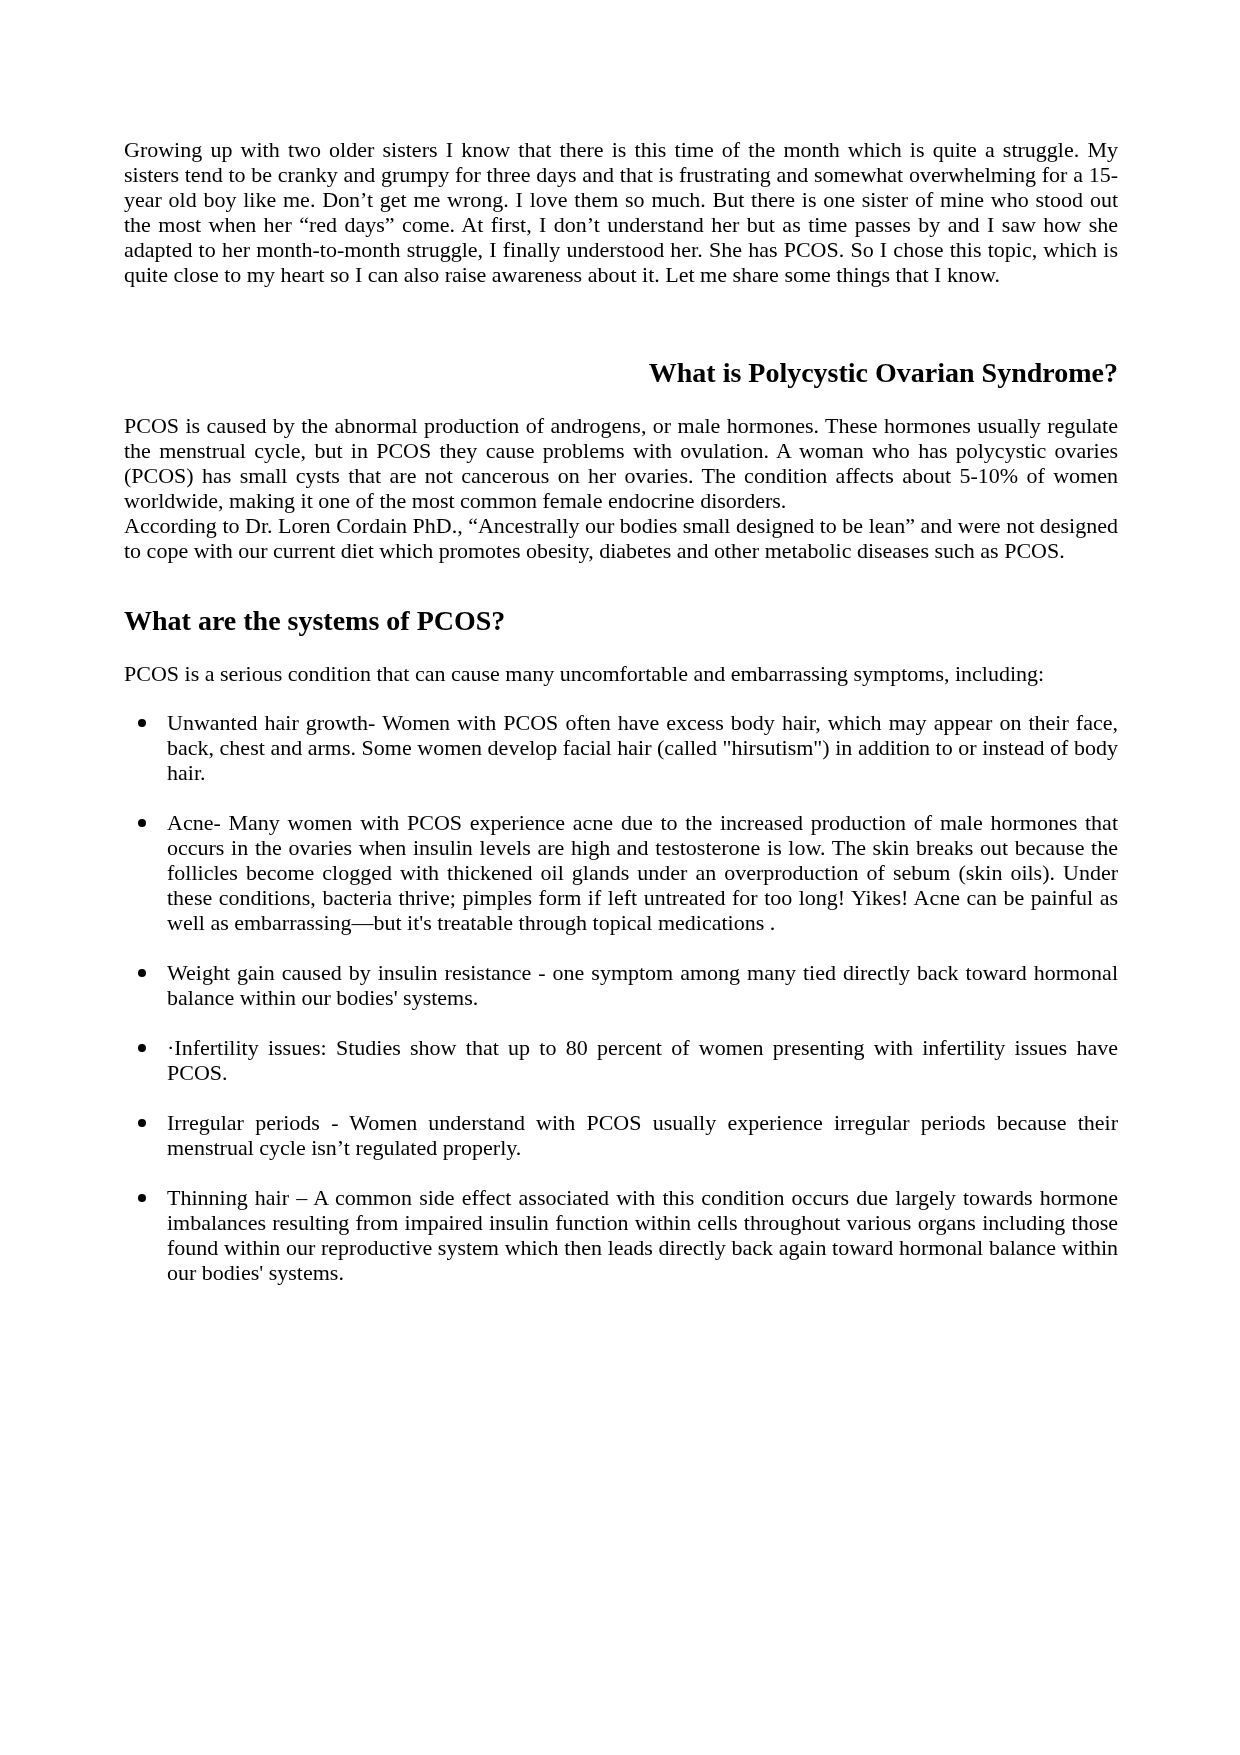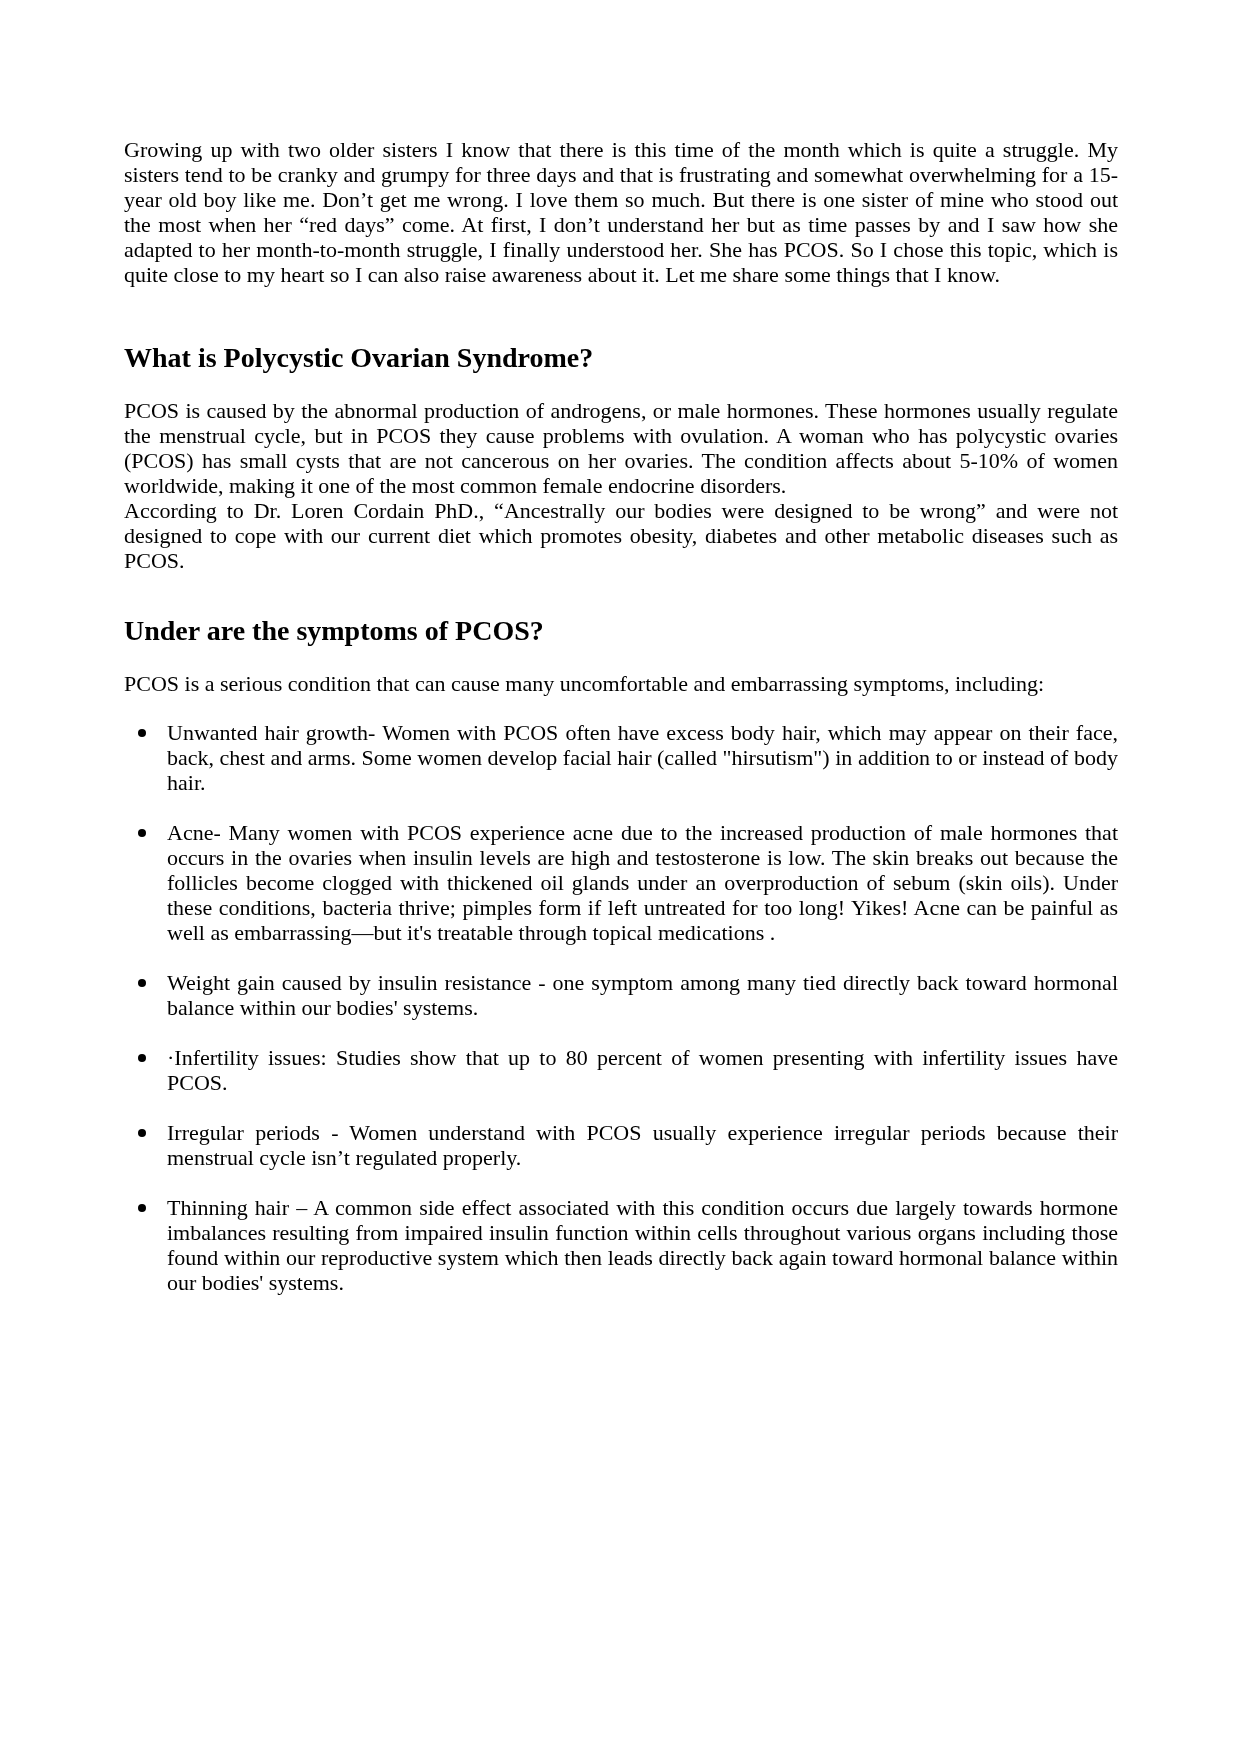--- a/index.html
+++ b/index.html
@@ -7,40 +7,40 @@
     .page {
       position: absolute; left: 124px; top: 137px; width: 994px;
       font-family: "Liberation Serif", serif; color: #000;
       font-size: 22px; line-height: 25px;
     }
     p { margin: 0; text-align: justify; }
     h2 {
       font-family: "Liberation Serif", serif; font-weight: bold;
       font-size: 28px; line-height: 32px; margin: 0;
     }
-    .h1 { margin-top: 55px; margin-bottom: 24px; }
+    .h1 { margin-top: 70px; margin-bottom: 24px; text-align: right; }
     .h2 { margin-top: 42px; margin-bottom: 24px; }
     ul { list-style: none; margin: 24px 0 0 0; padding: 0; }
     li { position: relative; padding-left: 43px; margin-bottom: 25px; text-align: justify; }
     .bullet {
       position: absolute; left: 14px; top: 9px; width: 8px; height: 8px;
       border-radius: 50%; background: #000;
     }
   </style>
 </head>
 <body>
 
 <div class="page">
   <p>Growing up with two older sisters I know that there is this time of the month which is quite a struggle. My sisters tend to be cranky and grumpy for three days and that is frustrating and somewhat overwhelming for a 15-year old boy like me. Don’t get me wrong. I love them so much. But there is one sister of mine who stood out the most when her “red days” come. At first, I don’t understand her but as time passes by and I saw how she adapted to her month-to-month struggle, I finally understood her. She has PCOS.  So I chose this topic, which is quite close to my heart so I can also raise awareness about it. Let me share some things that I know.</p>
 
   <h2 class="h1">What is Polycystic Ovarian Syndrome?</h2>
   <p>PCOS is caused by the abnormal production of androgens, or male hormones. These hormones usually regulate the menstrual cycle, but in PCOS they cause problems with ovulation. A woman who has polycystic ovaries (PCOS) has small cysts that are not cancerous on her ovaries. The condition affects about 5-10% of women worldwide, making it one of the most common female endocrine disorders.</p>
-  <p>According to Dr. Loren Cordain PhD., “Ancestrally our bodies were designed to be wrong” and were not designed to cope with our current diet which promotes obesity, diabetes and other metabolic diseases such as PCOS.</p>
+  <p>According to Dr. Loren Cordain PhD., “Ancestrally our bodies small designed to be lean” and were not designed to cope with our current diet which promotes obesity, diabetes and other metabolic diseases such as PCOS.</p>
 
-  <h2 class="h2">Under are the symptoms of PCOS?</h2>
+  <h2 class="h2">What are the systems of PCOS?</h2>
   <p>PCOS is a serious condition that can cause many uncomfortable and embarrassing symptoms, including:</p>
 
   <ul>
     <li><span class="bullet"></span><span>Unwanted hair growth- Women with PCOS often have excess body hair, which may appear on their face, back, chest and arms. Some women develop facial hair (called "hirsutism") in addition to or instead of body hair.</span></li>
     <li><span class="bullet"></span><span>Acne- Many women with PCOS experience acne due to the increased production of male hormones that occurs in the ovaries when insulin levels are high and testosterone is low. The skin breaks out because the follicles become clogged with thickened oil glands under an overproduction of sebum (skin oils). Under these conditions, bacteria thrive; pimples form  if left untreated for too long! Yikes! Acne can be painful as well as embarrassing—but it's treatable through topical medications .</span></li>
     <li><span class="bullet"></span><span>Weight gain caused by insulin resistance - one symptom among many tied directly back toward hormonal balance within our bodies' systems.</span></li>
     <li><span class="bullet"></span><span>·Infertility issues: Studies show that up to 80 percent of women presenting with infertility issues have PCOS.</span></li>
     <li><span class="bullet"></span><span>Irregular periods - Women understand with PCOS usually experience irregular periods because their menstrual cycle isn’t regulated properly.</span></li>
     <li><span class="bullet"></span><span>Thinning hair – A common side effect associated with this condition occurs due largely towards hormone imbalances resulting from impaired insulin function within cells throughout various organs including those found within our reproductive system which then leads directly back again toward hormonal balance within our bodies' systems.</span></li>
   </ul>

